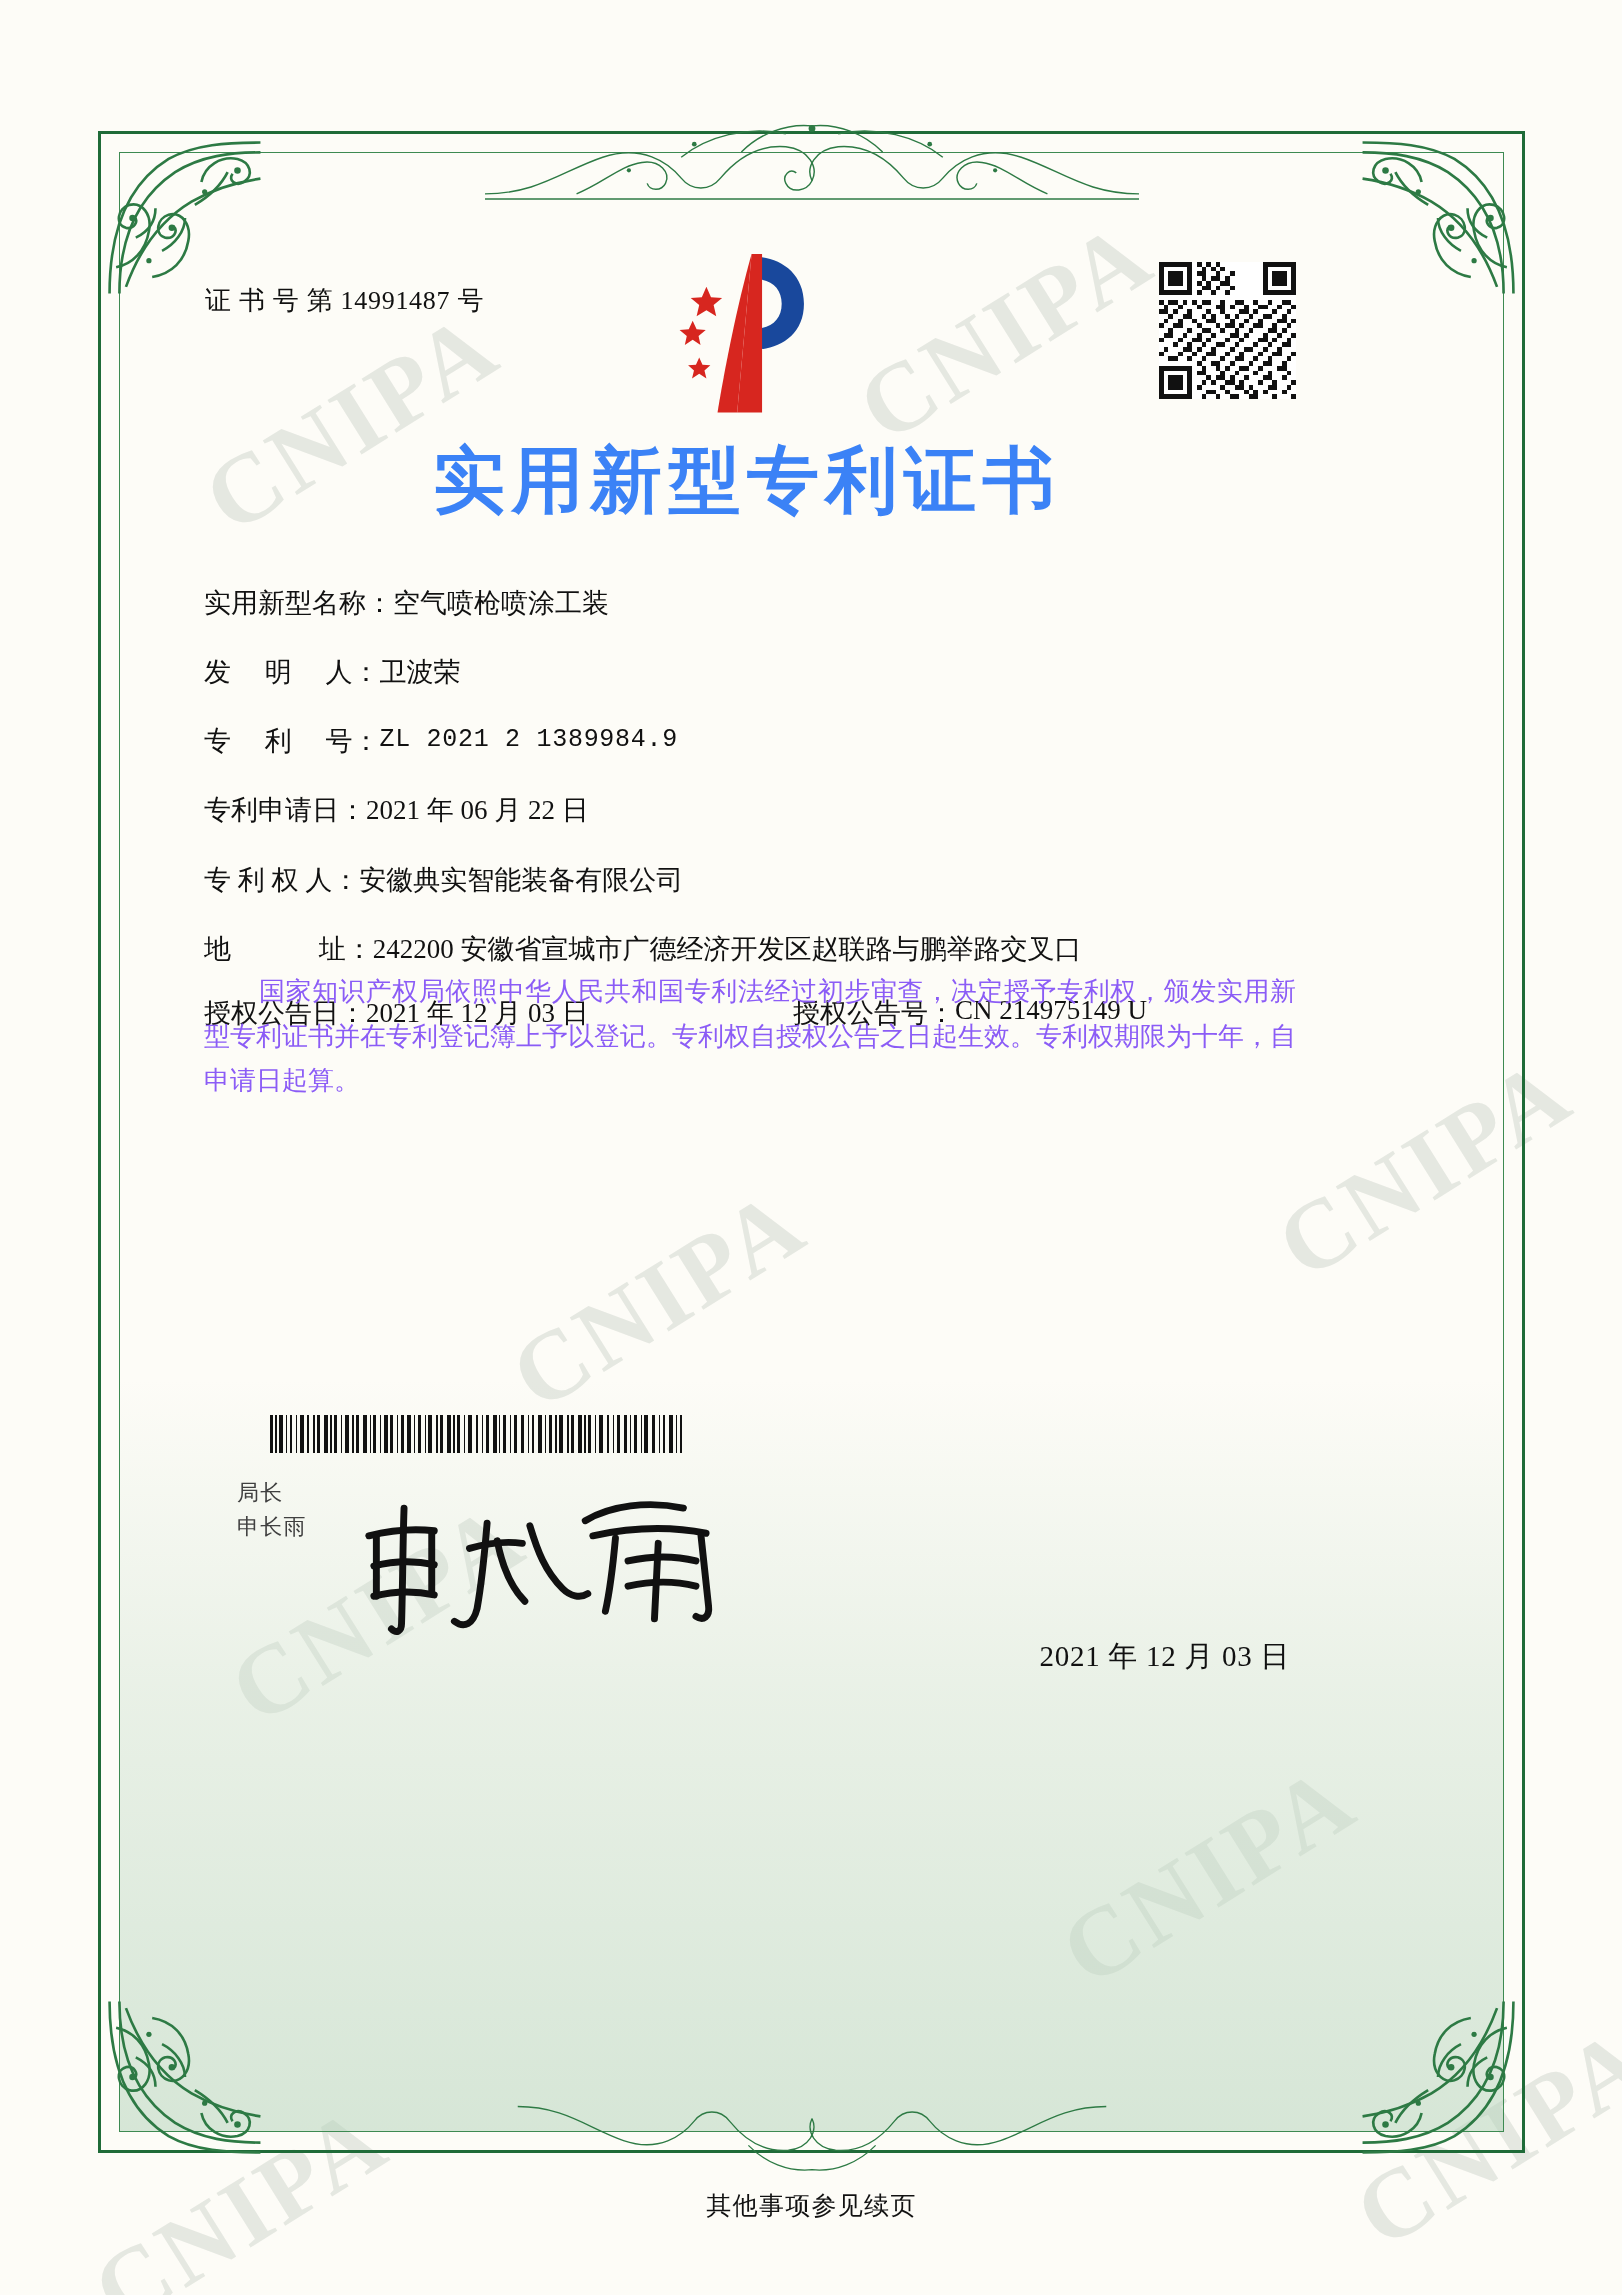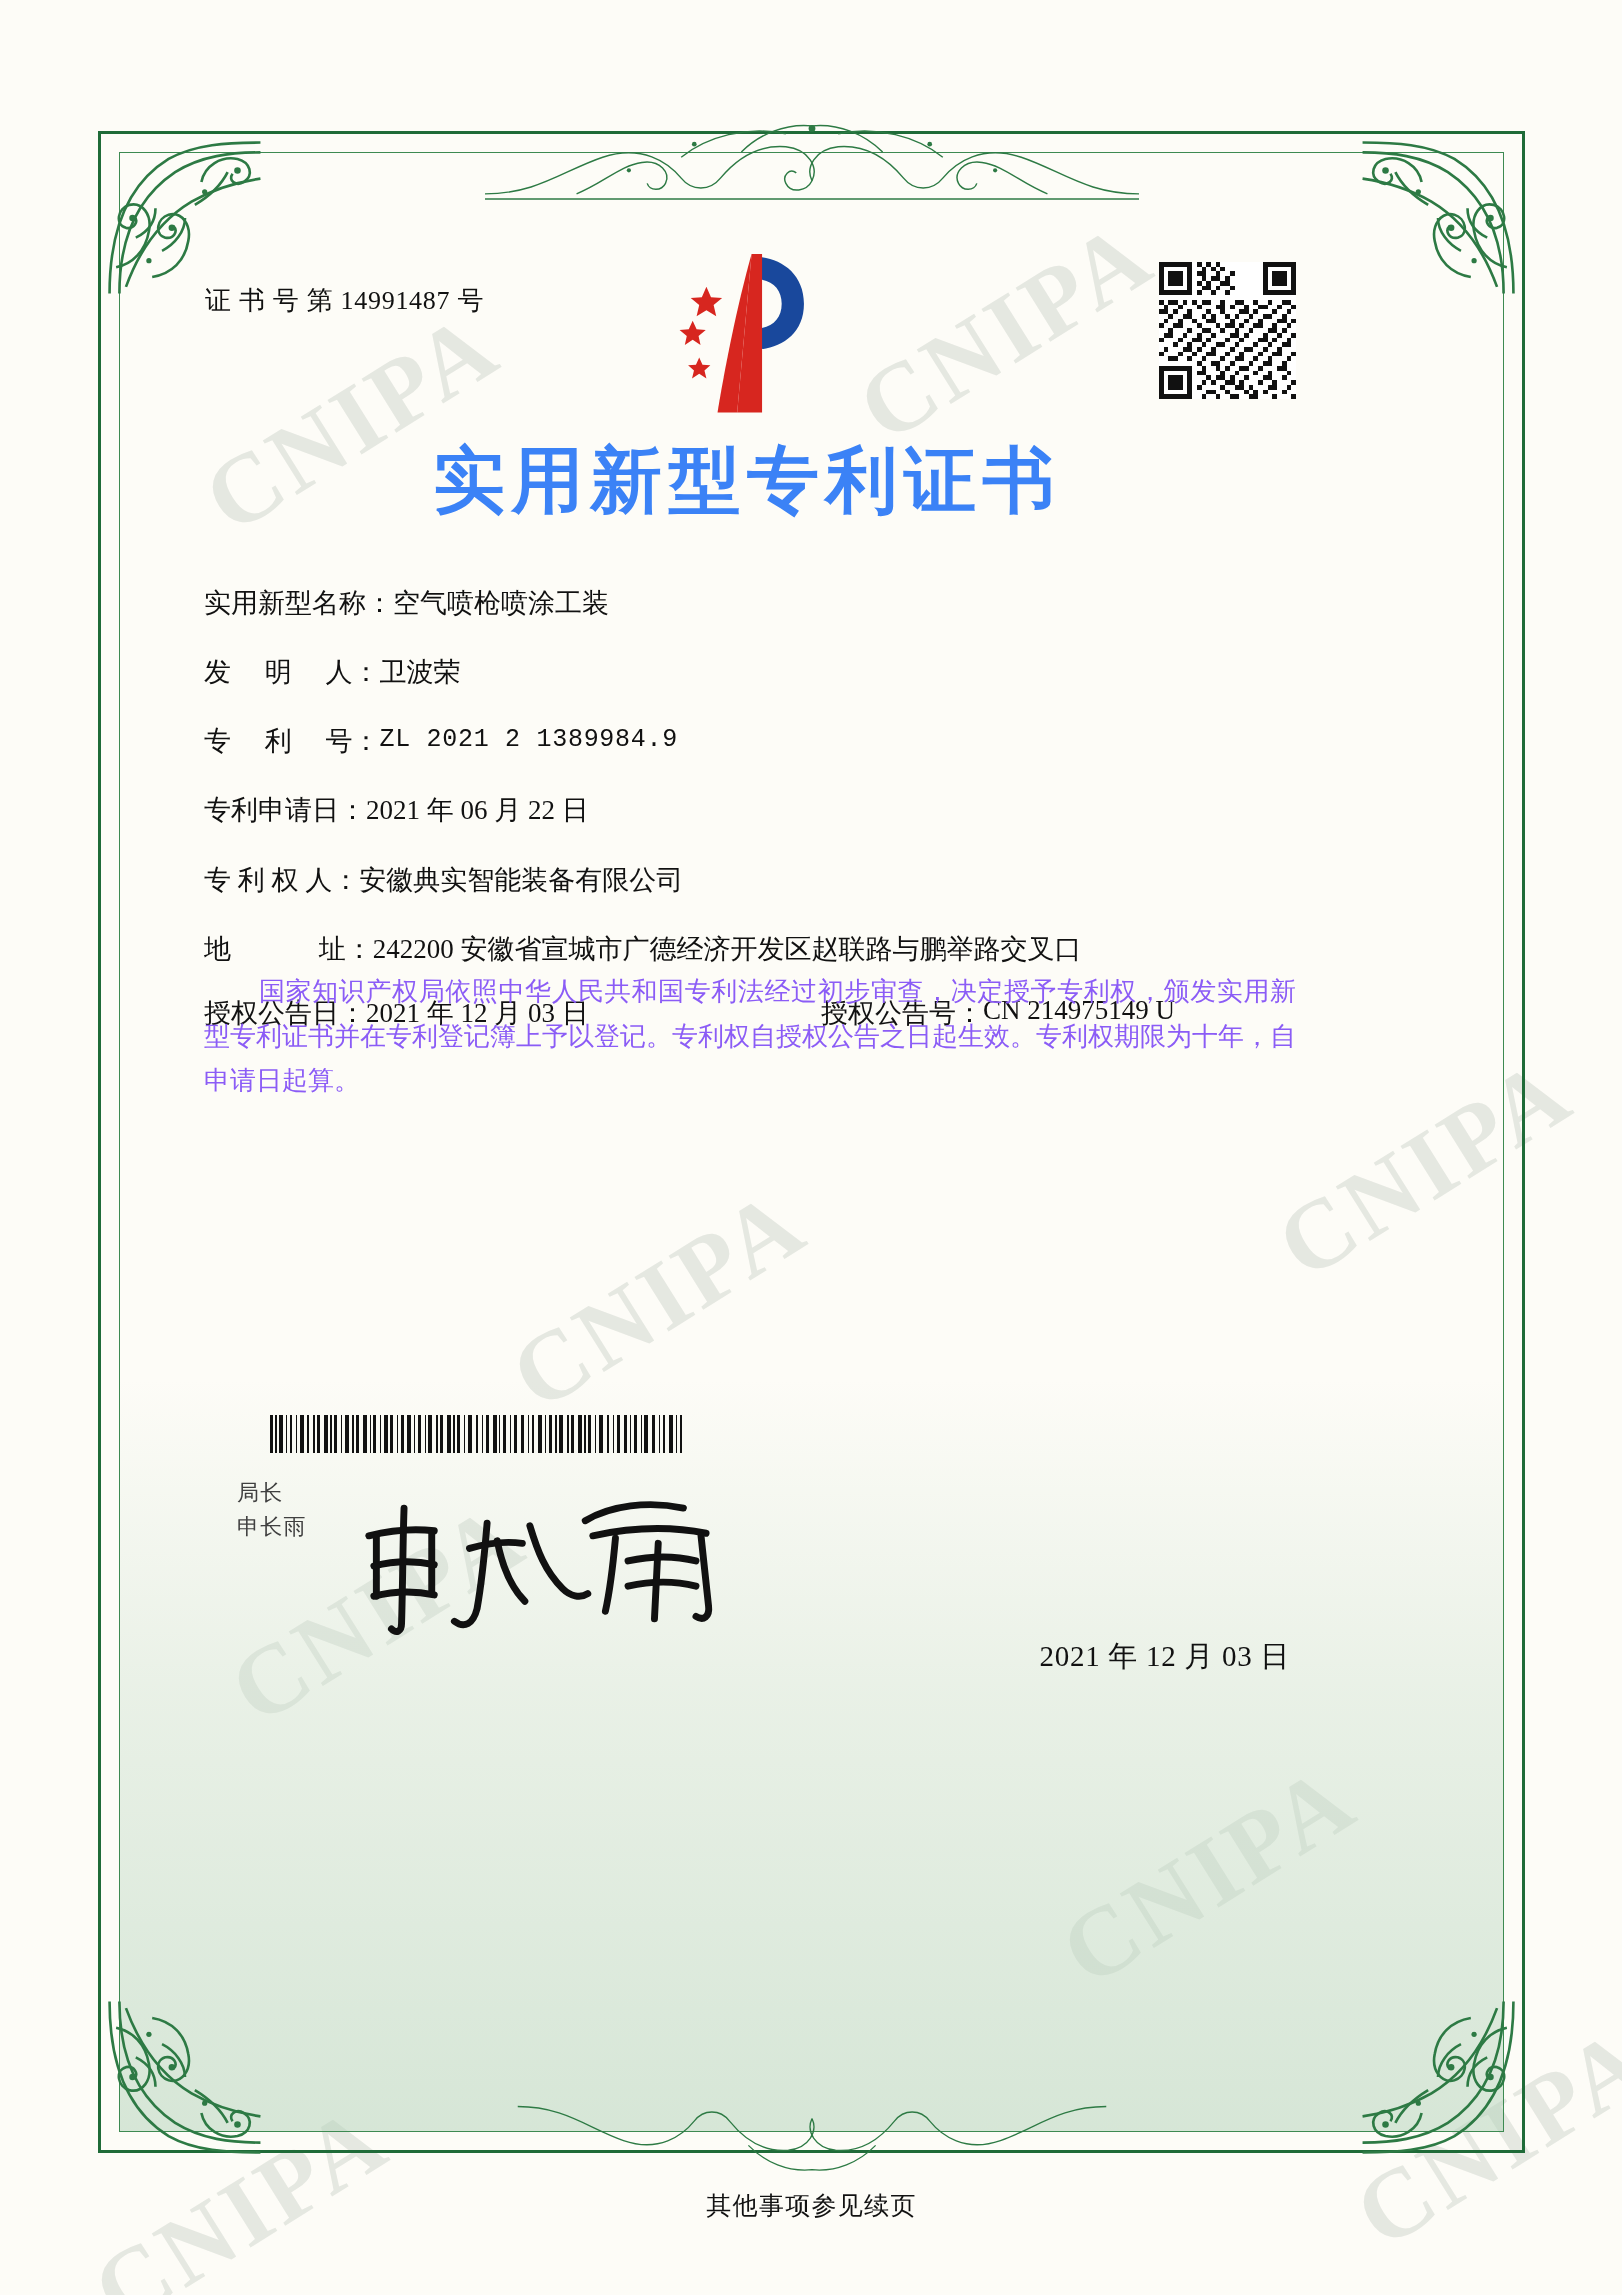--- a/index.html
+++ b/index.html
@@ -181,21 +181,20 @@
     letter-spacing: 0.7px;
   }
   .field-row.addr { margin-bottom: 26px; }
   .addr-value { max-width: 870px; }
 
   .row-split {
     display: flex;
     font-size: 27px;
     color: #111;
     margin-bottom: 29px;
-    gap: 28px;
   }
   .row-split .left { width: 589px; display: flex; }
   .row-split .right { display: flex; }
 
   .paragraphs {
     position: absolute;
     left: 85px;
     right: 79px;
     top: 818px;
     font-size: 26px;

